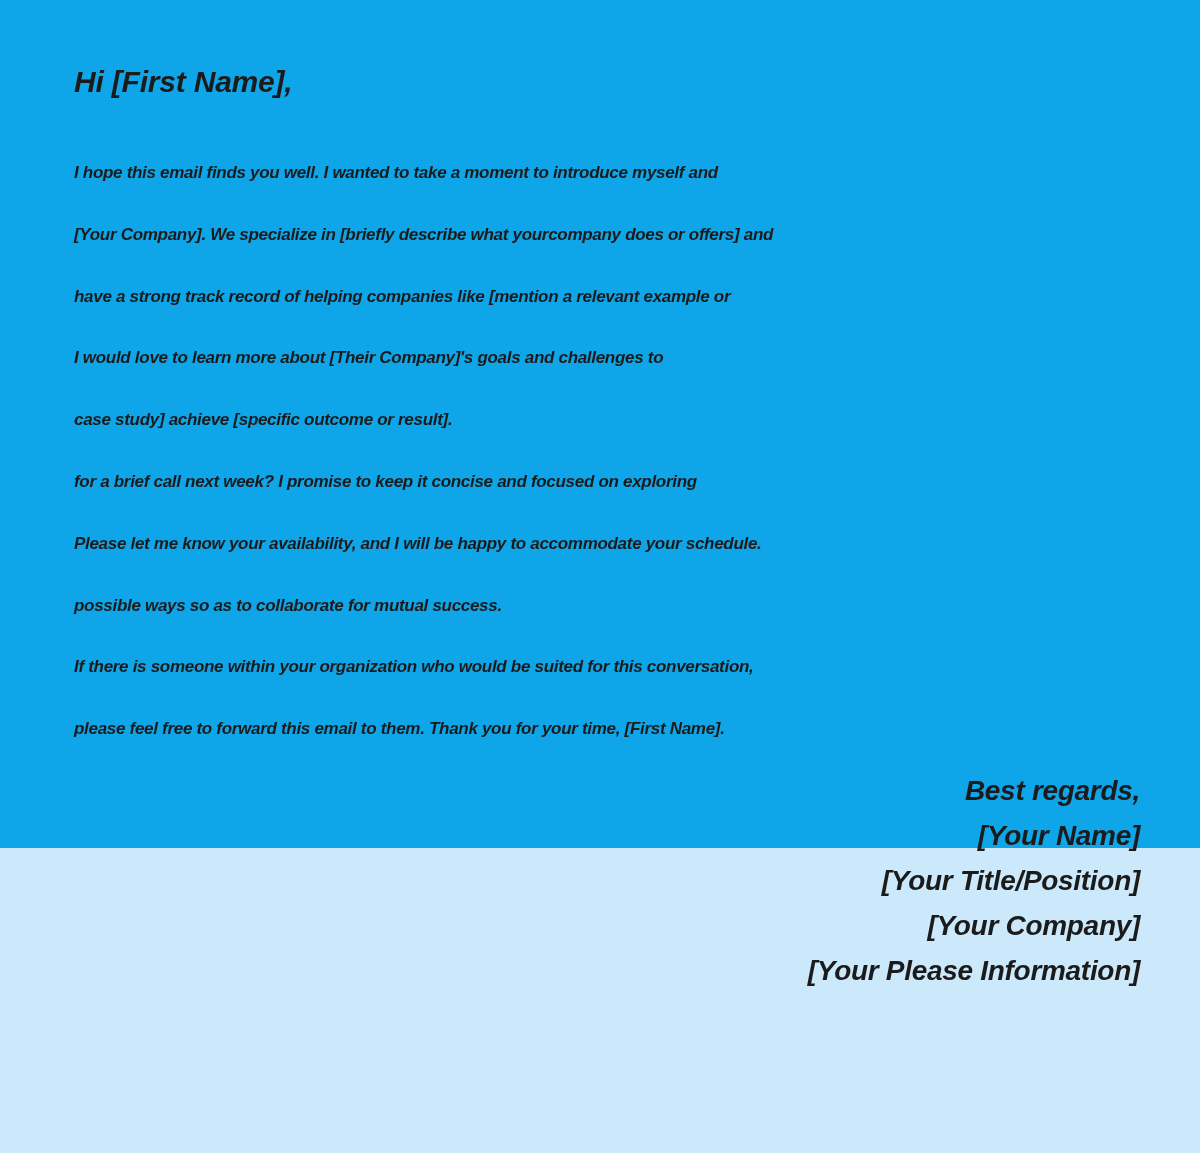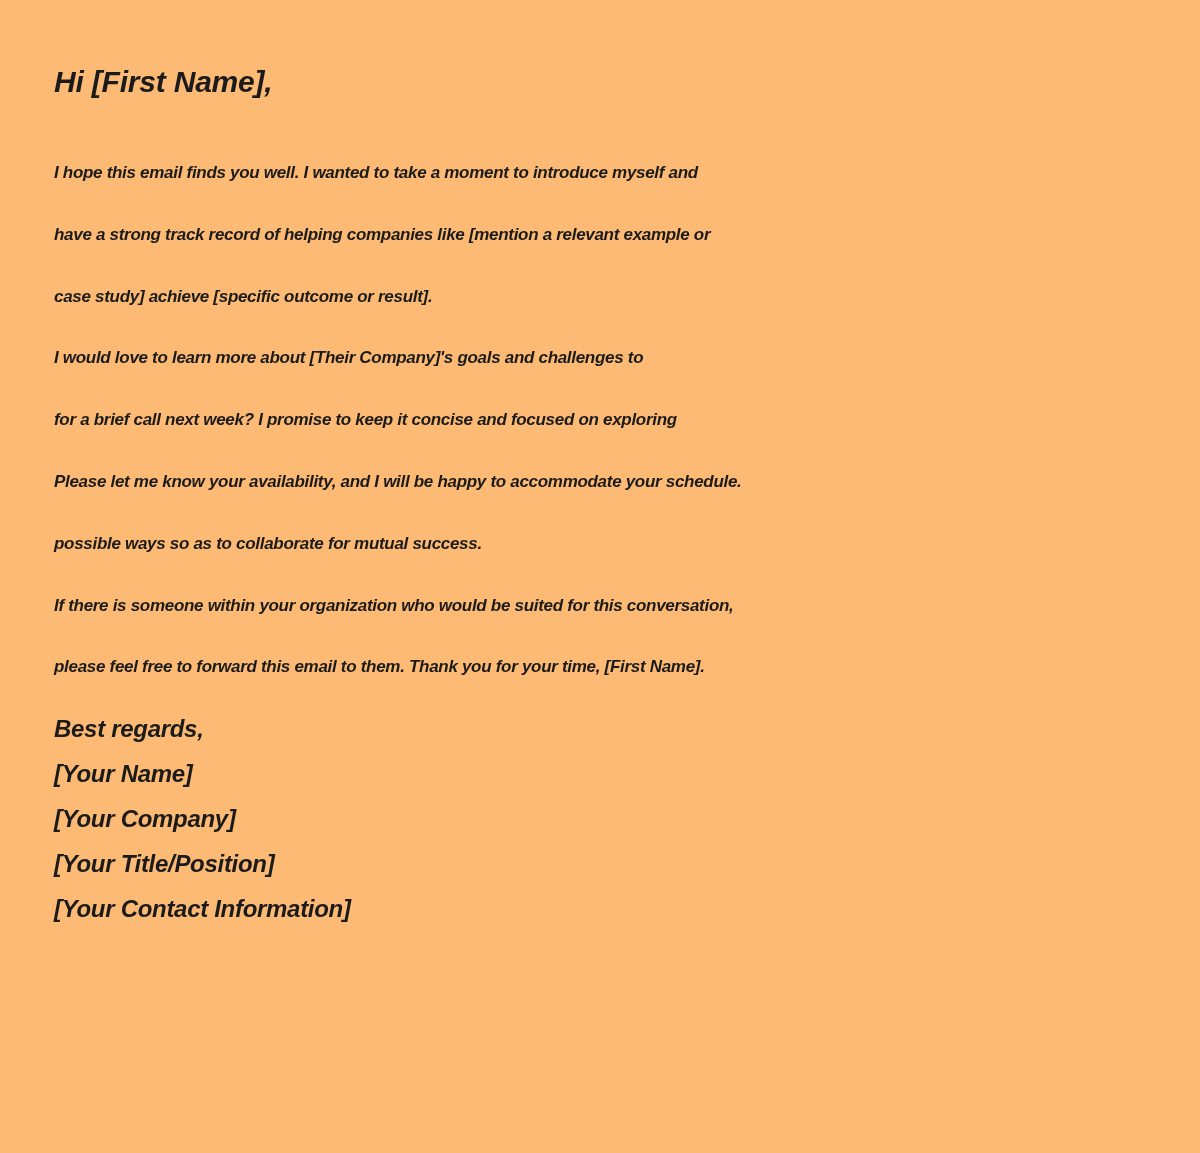--- a/index.html
+++ b/index.html
@@ -9,23 +9,23 @@
   }
   body {
     width: 1200px;
     height: 1153px;
     overflow: hidden;
   }
   .page {
     position: relative;
     box-sizing: border-box;
     width: 1200px;
-    height: 1153px;
-    padding: 64px 60px 26px 54px;
-    background: #fdba74;
+    height: 848px;
+    padding: 64px 60px 26px 74px;
+    background: #0ea5e9;
     font-family: "Liberation Sans", sans-serif;
     font-style: italic;
     font-weight: bold;
     color: #1b1b1b;
   }
   .greeting {
     font-size: 30px;
     line-height: 36px;
     margin-bottom: 42px;
     letter-spacing: -0.2px;
@@ -34,44 +34,46 @@
   .body-line {
     font-size: 17px;
     line-height: 61.8px;
     letter-spacing: -0.3px;
     white-space: nowrap;
   }
   .signature {
     margin-top: 8px;
   }
   .sig-line {
-    font-size: 24px;
+    font-size: 28px;
     line-height: 45px;
     letter-spacing: -0.3px;
     white-space: nowrap;
+    text-align: right;
   }
 </style>
 </head>
 <body>
 
 <div class="page">
   <div class="greeting">Hi [First Name],</div>
 
   <div class="email-body">
     <div class="body-line">I hope this email finds you well. I wanted to take a moment to introduce myself and</div>
+    <div class="body-line">[Your Company]. We specialize in [briefly describe what yourcompany does or offers] and</div>
     <div class="body-line">have a strong track record of helping companies like [mention a relevant example or</div>
+    <div class="body-line">I would love to learn more about [Their Company]'s goals and challenges to</div>
     <div class="body-line">case study] achieve [specific outcome or result].</div>
-    <div class="body-line">I would love to learn more about [Their Company]'s goals and challenges to</div>
     <div class="body-line">for a brief call next week? I promise to keep it concise and focused on exploring</div>
     <div class="body-line">Please let me know your availability, and I will be happy to accommodate your schedule.</div>
     <div class="body-line">possible ways so as to collaborate for mutual success.</div>
     <div class="body-line">If there is someone within your organization who would be suited for this conversation,</div>
     <div class="body-line">please feel free to forward this email to them. Thank you for your time, [First Name].</div>
   </div>
 
   <div class="signature">
     <div class="sig-line">Best regards,</div>
     <div class="sig-line">[Your Name]</div>
+    <div class="sig-line">[Your Title/Position]</div>
     <div class="sig-line">[Your Company]</div>
-    <div class="sig-line">[Your Title/Position]</div>
-    <div class="sig-line">[Your Contact Information]</div>
+    <div class="sig-line">[Your Please Information]</div>
   </div>
 </div>
 
 </body></html>

